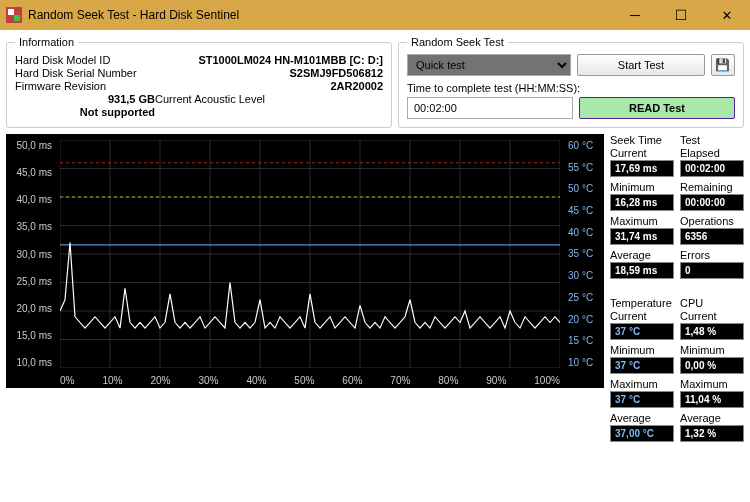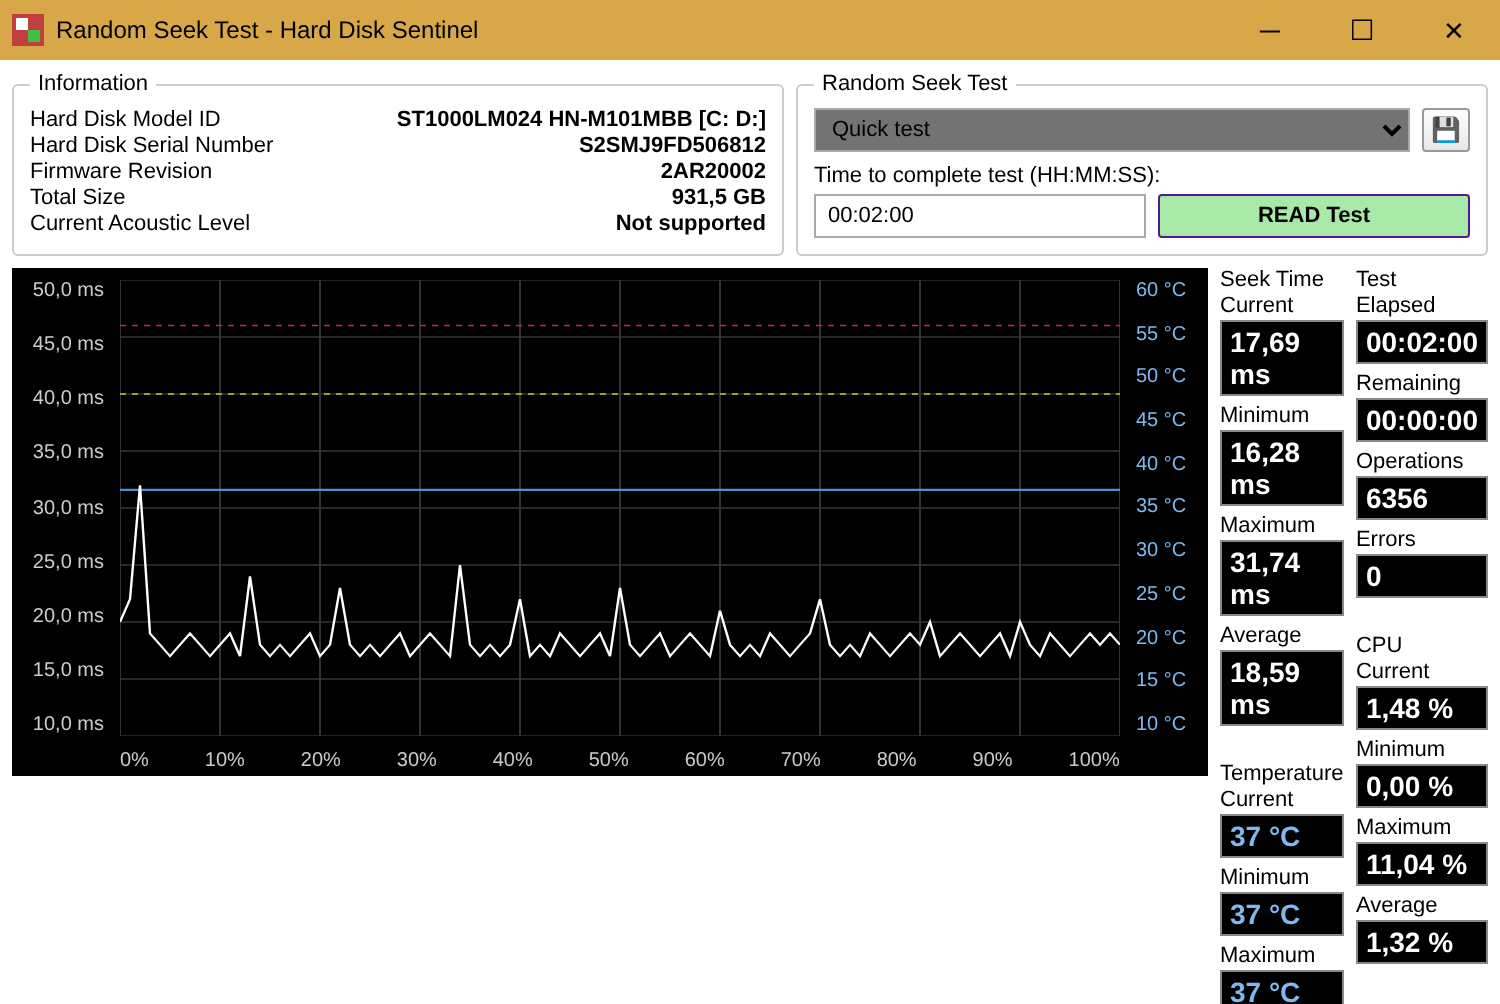--- a/index.html
+++ b/index.html
@@ -30,21 +30,21 @@
 .mainrow { display: flex; gap: 6px; }
 .chartwrap { width: 598px; height: 254px; background: #000; padding: 4px; position: relative; }
 .chart-plot { position: absolute; left: 54px; right: 44px; top: 6px; bottom: 20px; }
 .y1-ticks, .y2-ticks, .x-ticks { position: absolute; font-size: 10px; }
 .y1-ticks { left: 4px; top: 6px; bottom: 20px; width: 46px; text-align: right; color: #ccc; display: flex; flex-direction: column; justify-content: space-between; padding-right: 4px; }
 .y2-ticks { right: 4px; top: 6px; bottom: 20px; width: 36px; text-align: left; color: #80b8f0; display: flex; flex-direction: column; justify-content: space-between; padding-left: 4px; }
 .x-ticks { left: 54px; right: 44px; bottom: 2px; color: #ccc; display: flex; justify-content: space-between; }
 .sidepanel { flex: 1; display: flex; gap: 6px; }
 .col { flex: 1; display: flex; flex-direction: column; }
 .stat-head { font-size: 11px; color: #000; margin-bottom: 1px; }
-.stat-val { background: #000; color: #fff; font-size: 14px; font-weight: bold; padding: 2px 4px; margin-bottom: 4px; border: 1px solid #888; }
+.stat-val { background: #000; color: #fff; font-size: 10px; font-weight: bold; padding: 2px 4px; margin-bottom: 4px; border: 1px solid #888; }
 .stat-val.blue { color: #80b8f0; }
 .spacer { height: 14px; }
 svg .grid { stroke: #333; stroke-width: 1; }
 svg .redline { stroke: #c03030; stroke-width: 1; stroke-dasharray: 3 3; fill: none; }
 svg .yellowline { stroke: #c8c830; stroke-width: 1; stroke-dasharray: 3 3; fill: none; }
 svg .blueline { stroke: #5090d0; stroke-width: 1.5; fill: none; }
 svg .dataline { stroke: #fff; stroke-width: 1.2; fill: none; }
 </style>
 </head>
 <body>
@@ -69,33 +69,33 @@
   <div class="toprow">
     <fieldset class="info-fs">
       <legend>Information</legend>
       <div class="info-grid">
         <div class="info-label">Hard Disk Model ID</div>
         <div class="info-value">ST1000LM024 HN-M101MBB [C: D:]</div>
         <div class="info-label">Hard Disk Serial Number</div>
         <div class="info-value">S2SMJ9FD506812</div>
         <div class="info-label">Firmware Revision</div>
         <div class="info-value">2AR20002</div>
-        <div class="info-label">Total Size</div>
         <div class="info-value">931,5 GB</div>
         <div class="info-label">Current Acoustic Level</div>
         <div class="info-value">Not supported</div>
       </div>
     </fieldset>
 
     <fieldset class="rst-fs">
       <legend>Random Seek Test</legend>
       <div class="rst-row1">
         <select class="quicktest">
           <option>Quick test</option>
         </select>
+        <button class="start">Start Test</button>
         <div class="savebtn">
           <span>💾</span>
         </div>
       </div>
       <div class="rst-label">Time to complete test (HH:MM:SS):</div>
       <div class="rst-row2">
         <input class="timebox" value="00:02:00" style="">
         <button class="read">READ Test</button>
       </div>
     </fieldset>

